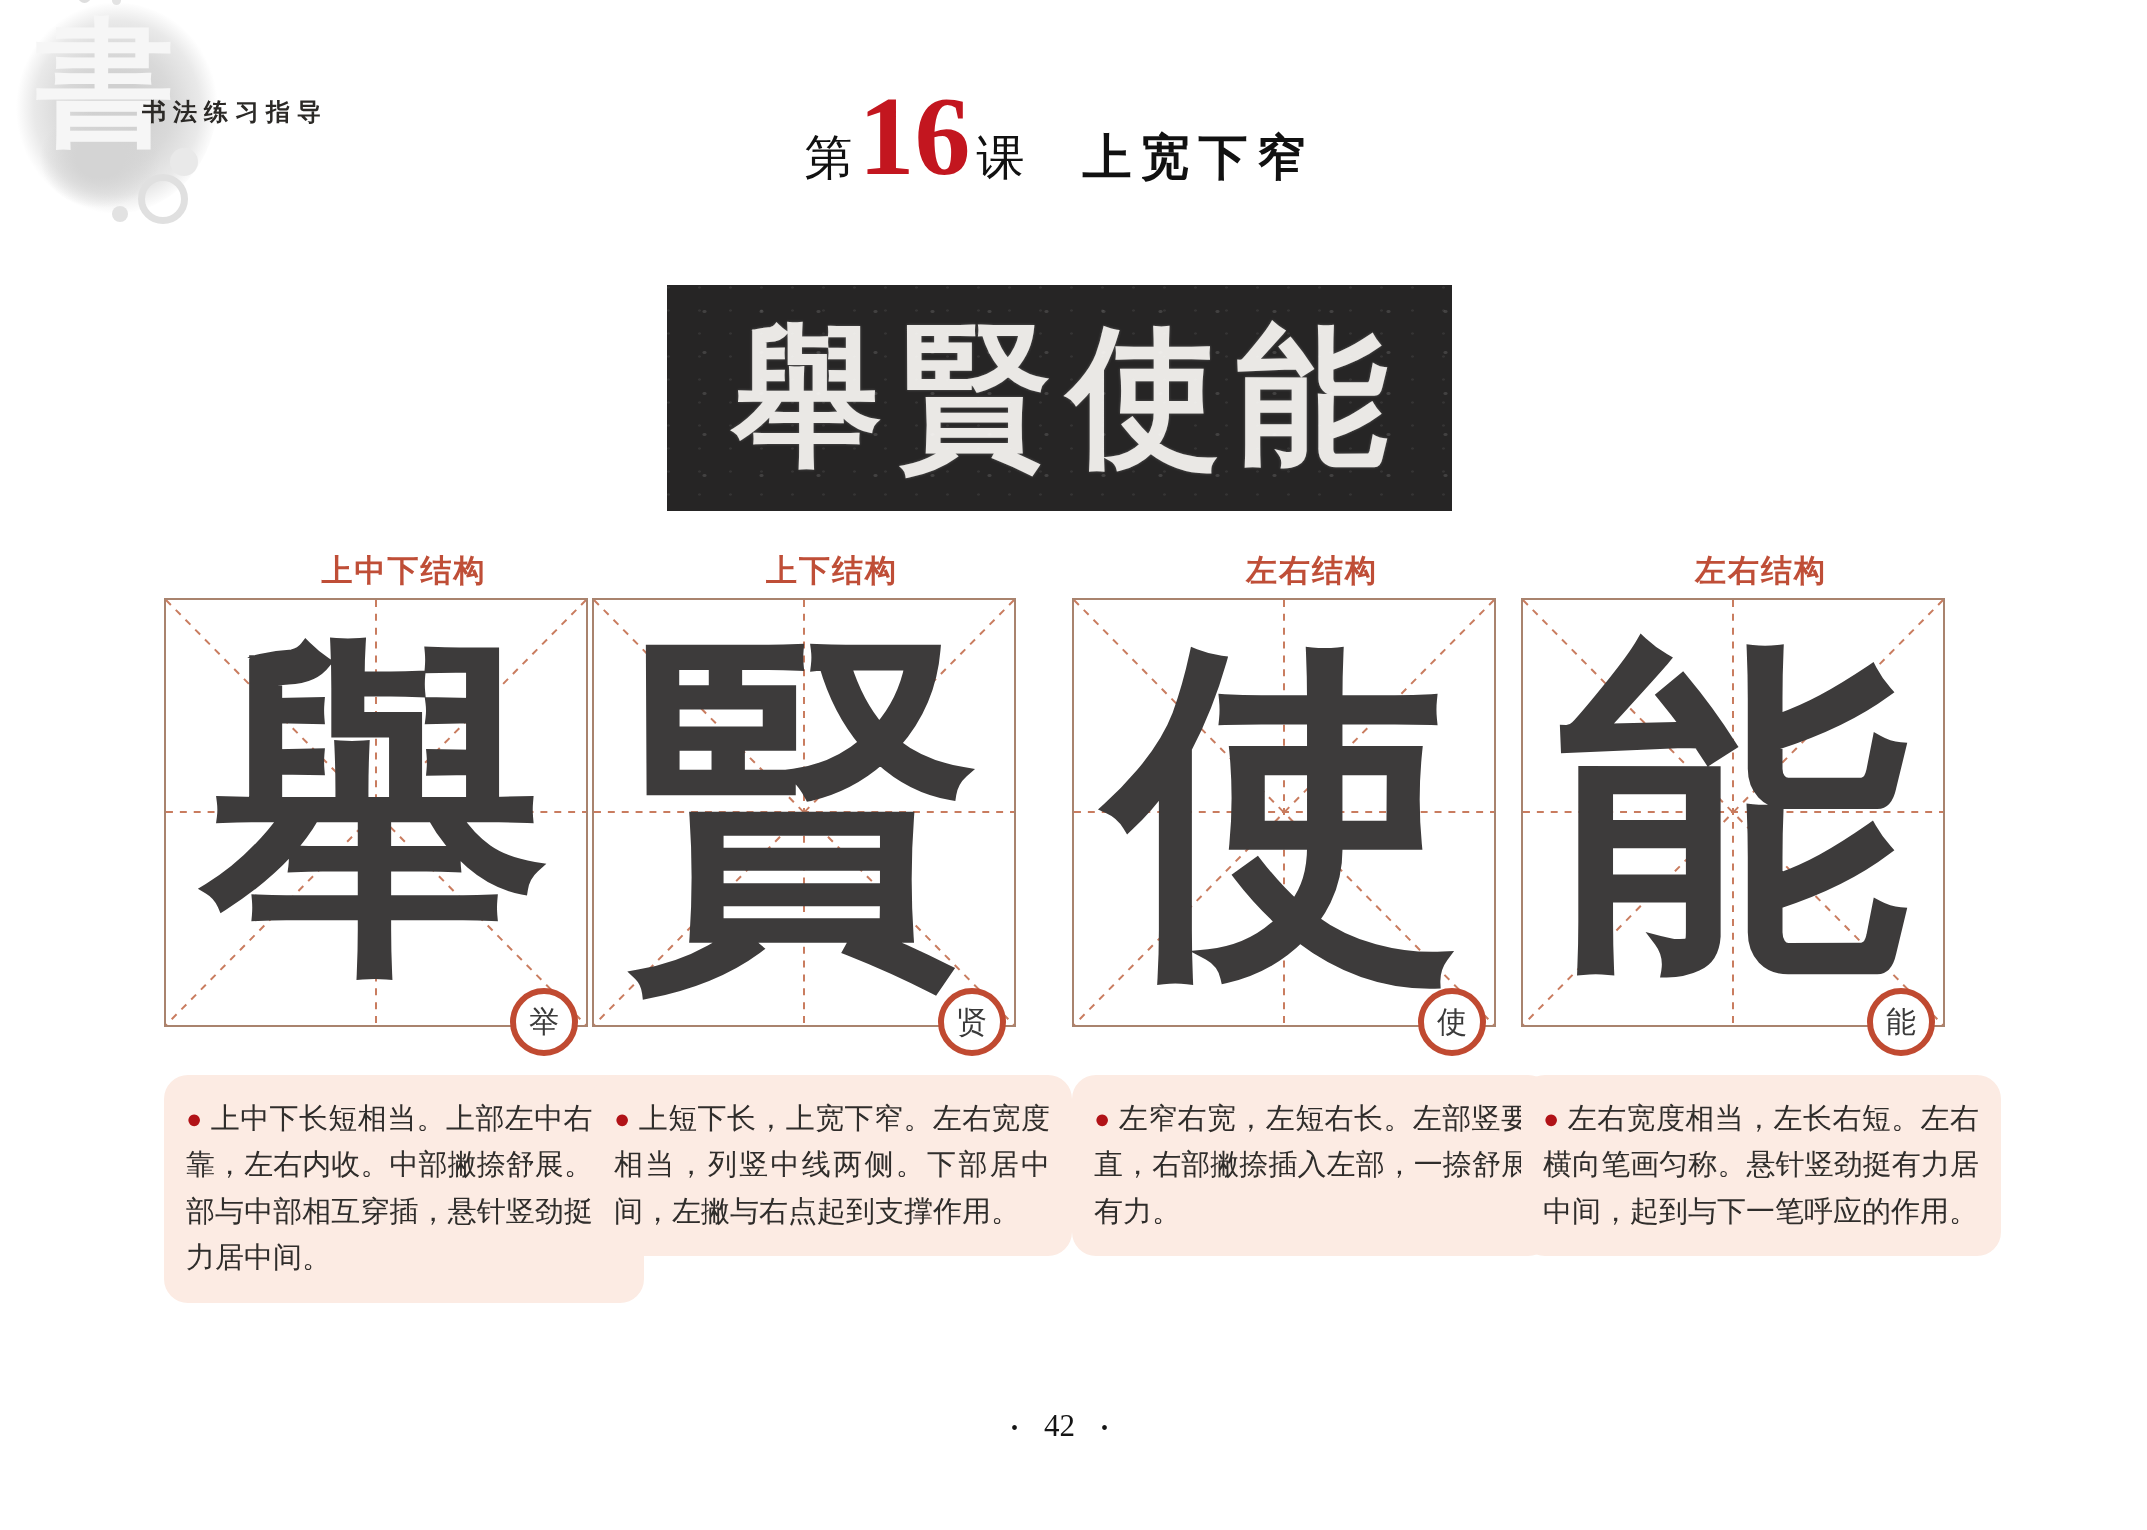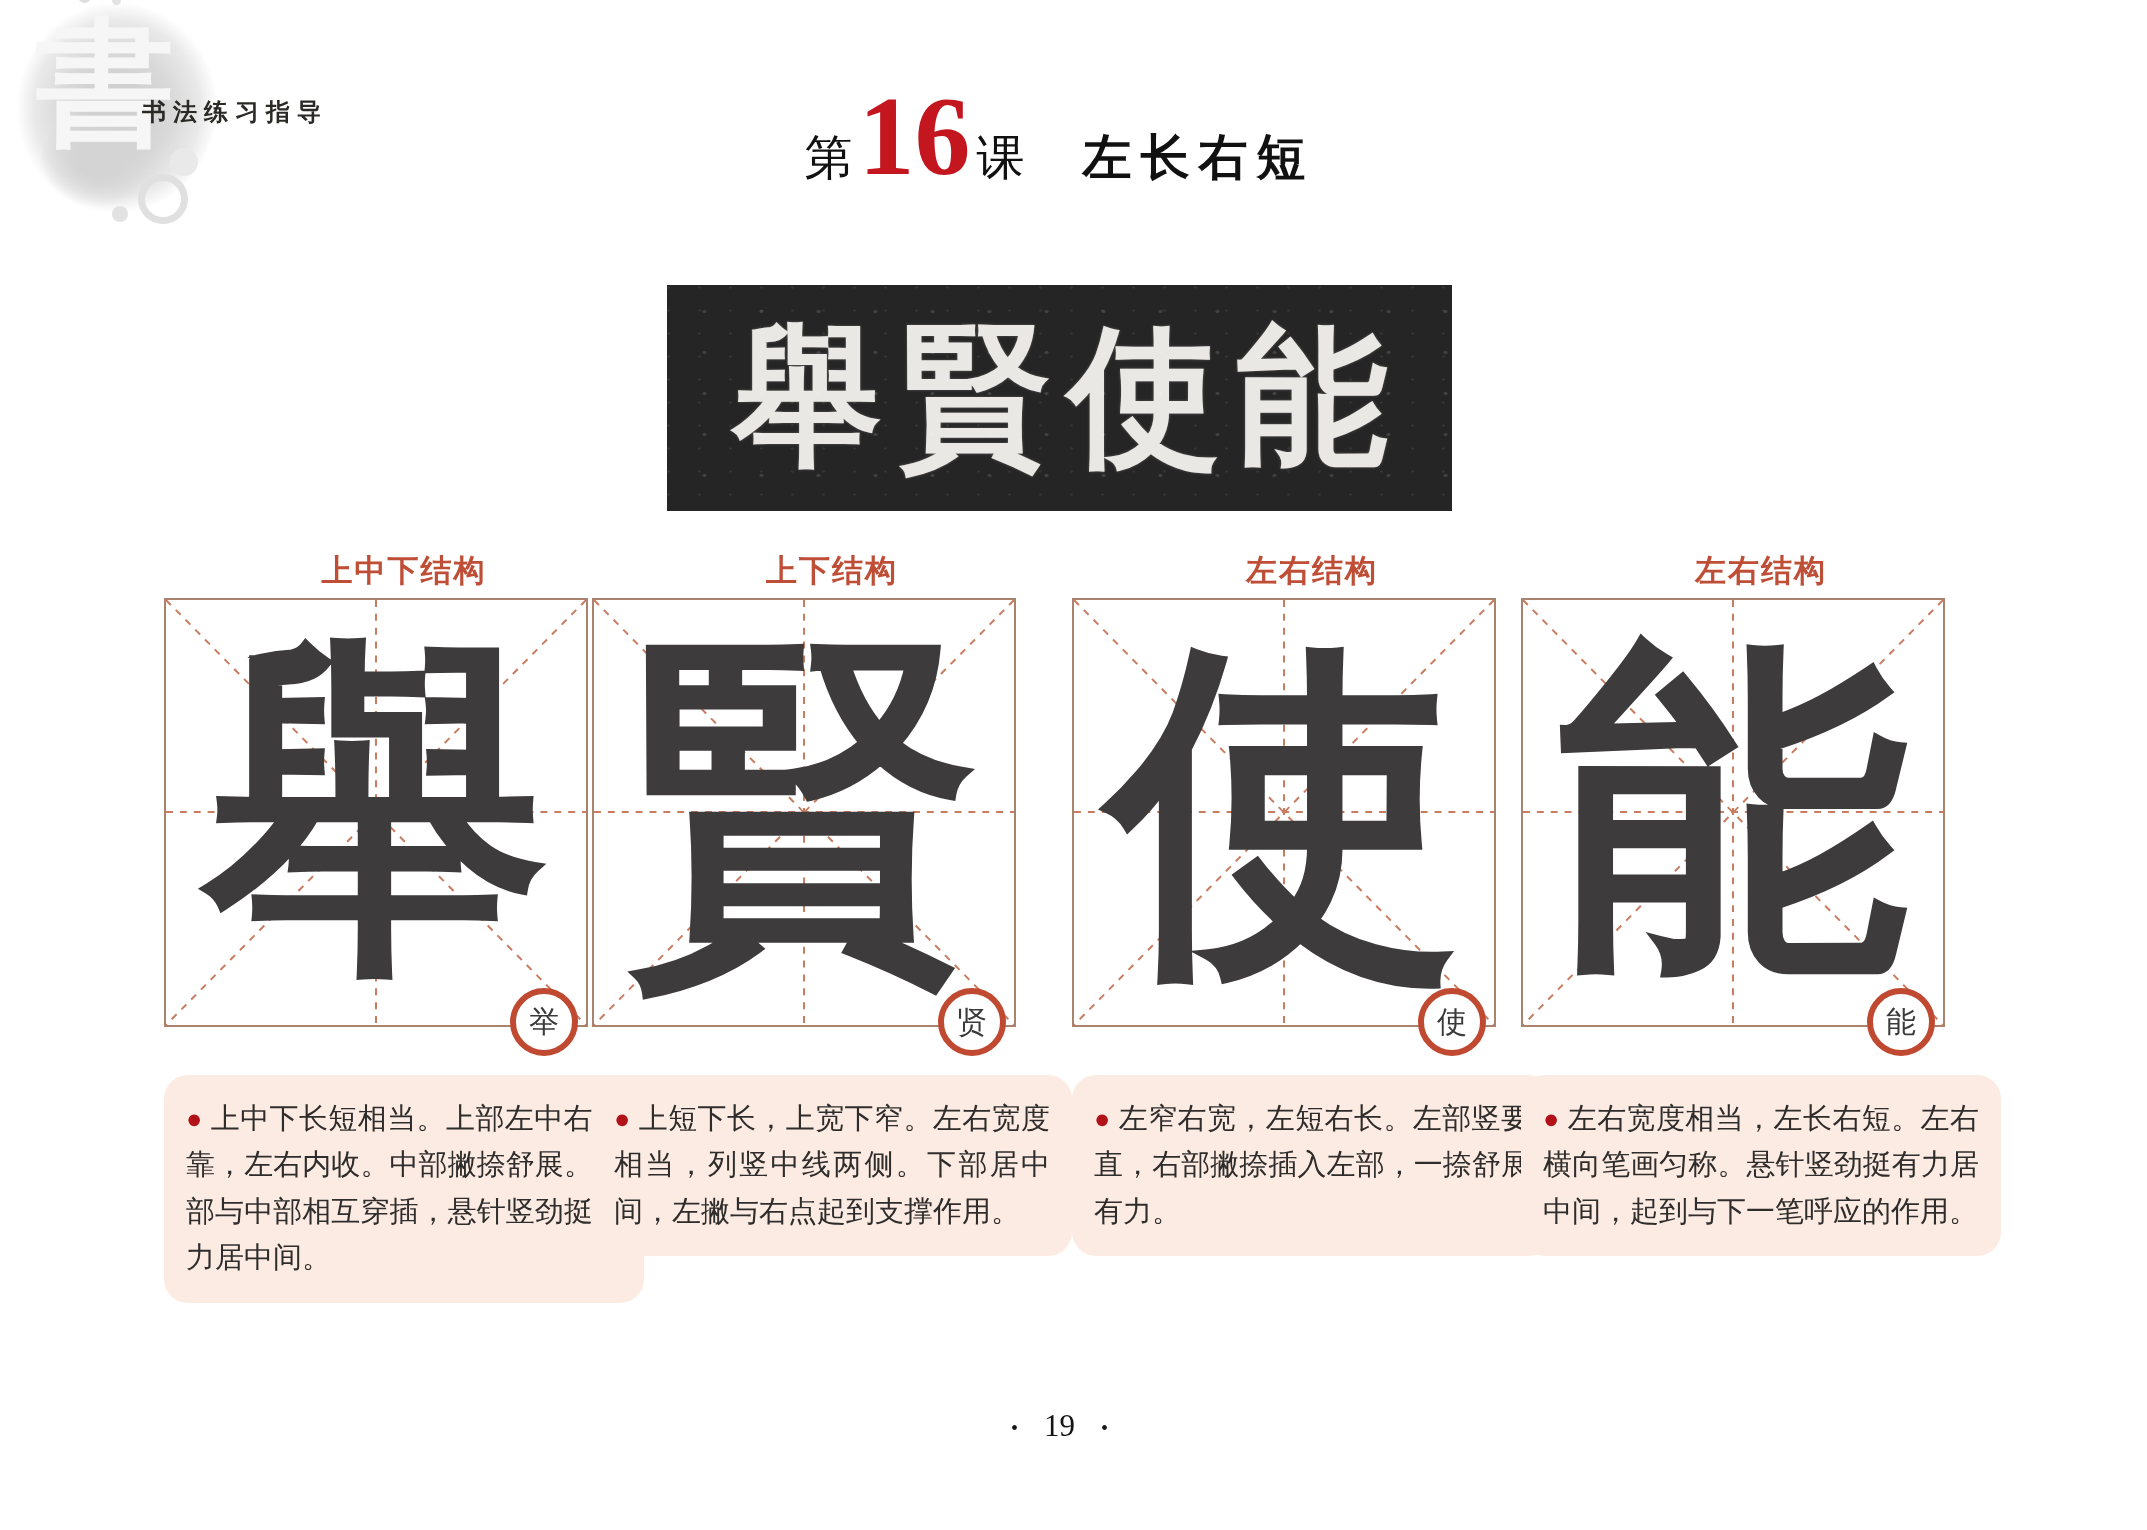--- a/index.html
+++ b/index.html
@@ -126,21 +126,21 @@
     <div class="blob-dot-c"></div>
     <div class="blob-dot-d"></div>
     <div class="logo-char">書</div>
   </div>
   <div class="brand">书法练习指导</div>
 
   <div class="lesson-title">
     <span class="t-pre">第</span>
     <span class="t-num">16</span>
     <span class="t-suf">课</span>
-    <span class="t-name">左长右短</span>
+    <span class="t-name">上宽下窄</span>
   </div>
 
   <div class="banner">
     <span class="banner-char">舉</span>
     <span class="banner-char">賢</span>
     <span class="banner-char">使</span>
     <span class="banner-char">能</span>
   </div>
 
   <div class="col col0">
@@ -205,16 +205,16 @@
       </svg>
       <div class="glyph">能</div>
       <div class="seal">能</div>
     </div>
     <div class="note">
       <span class="bullet">●</span><span>左右宽度相当，左长右短。左右横向笔画匀称。悬针竖劲挺有力居中间，起到与下一笔呼应的作用。</span>
     </div>
   </div>
 
   <div class="page-num">
-    <span class="pn-dot">•</span><span>19</span><span class="pn-dot">•</span>
+    <span class="pn-dot">•</span><span>42</span><span class="pn-dot">•</span>
   </div>
 
 </div>
 
 </body></html>

